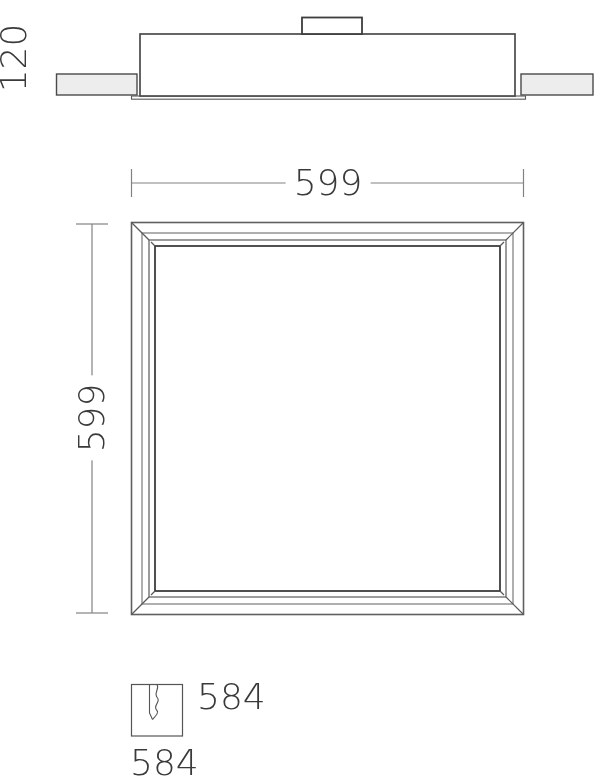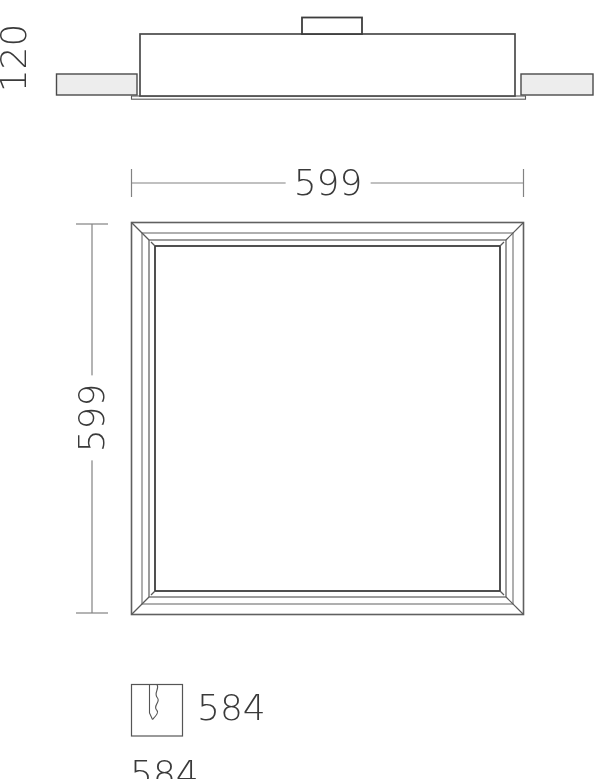--- a/index.html
+++ b/index.html
@@ -7,21 +7,21 @@
     position:relative;width:600px;height:779px;background:#ffffff;
     font-family:"DejaVu Sans", sans-serif;overflow:hidden;
   }
   .linework{position:absolute;left:0;top:0;}
   .dim-label{
     position:absolute;color:#3a3a3a;font-size:36px;font-weight:200;
     line-height:1;white-space:nowrap;background:#ffffff;padding:0 8px;
   }
   .ctr{transform:translate(-50%,-50%);}
   .rot{transform:translate(-50%,-50%) rotate(-90deg);}
-  .vctr{transform:translateY(-50%);padding:0;margin-top:11px;}
+  .vctr{transform:translateY(-50%);padding:0;}
 </style>
 </head>
 <body>
 
 <div class="canvas">
 
   <svg class="linework" width="600" height="779" viewBox="0 0 600 779">
 
     <g>
 

